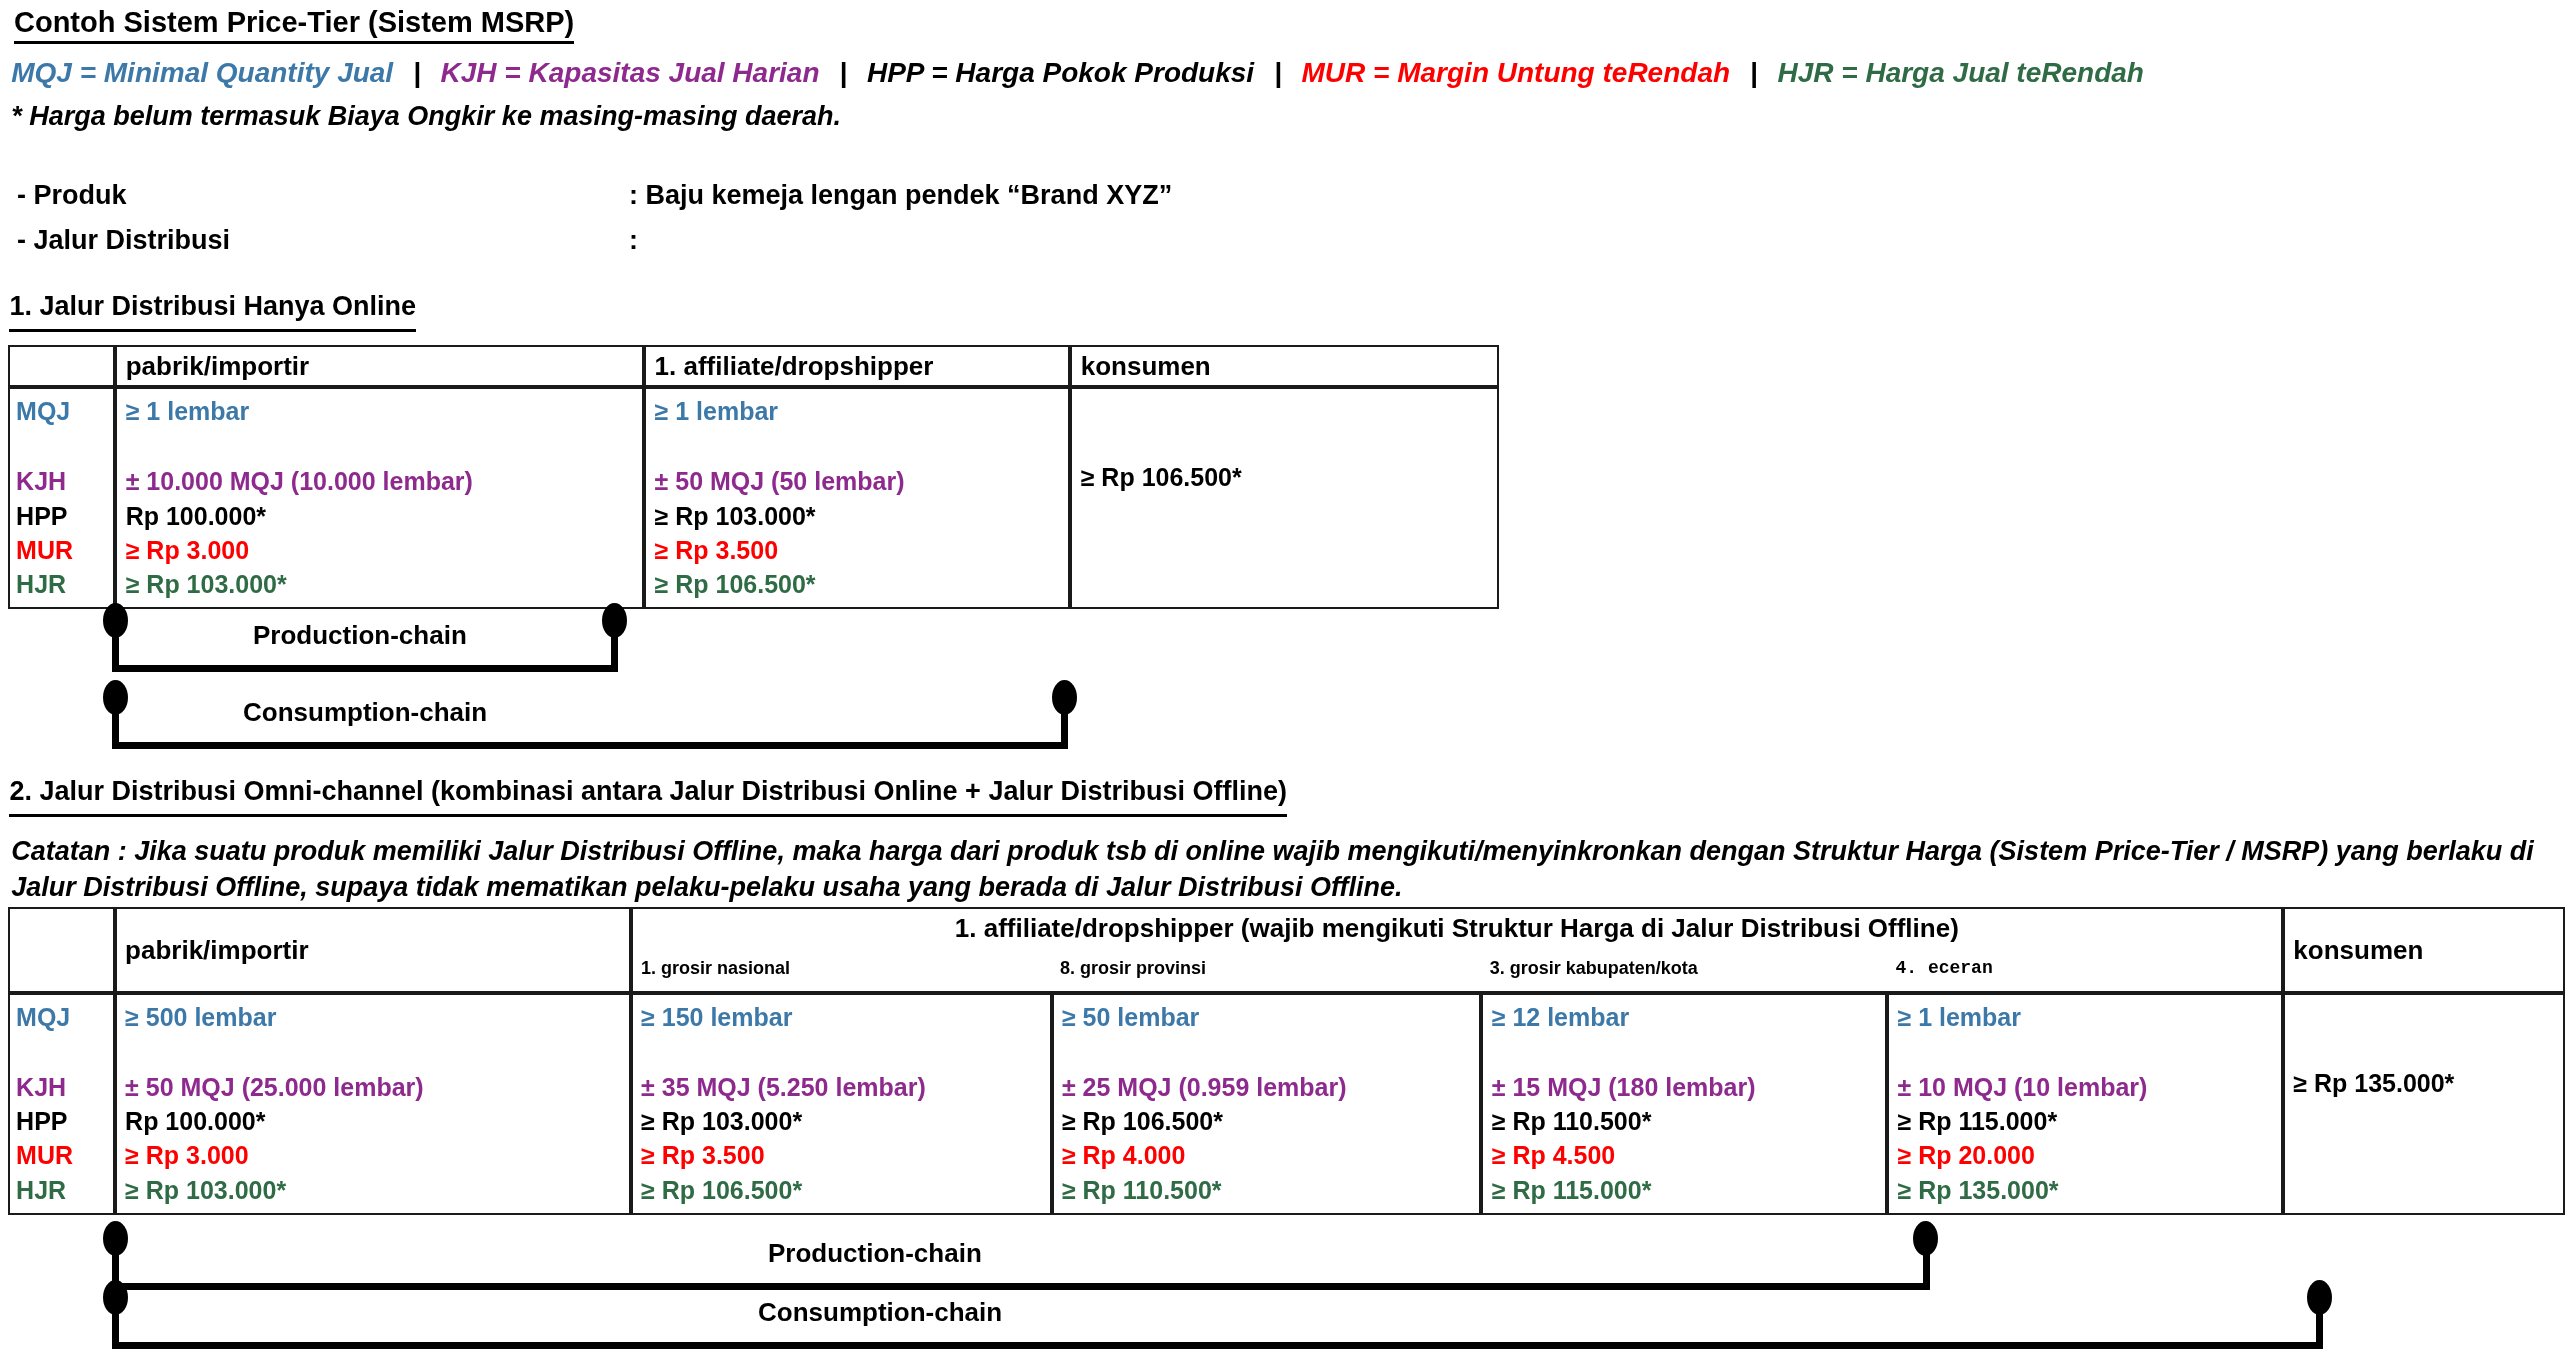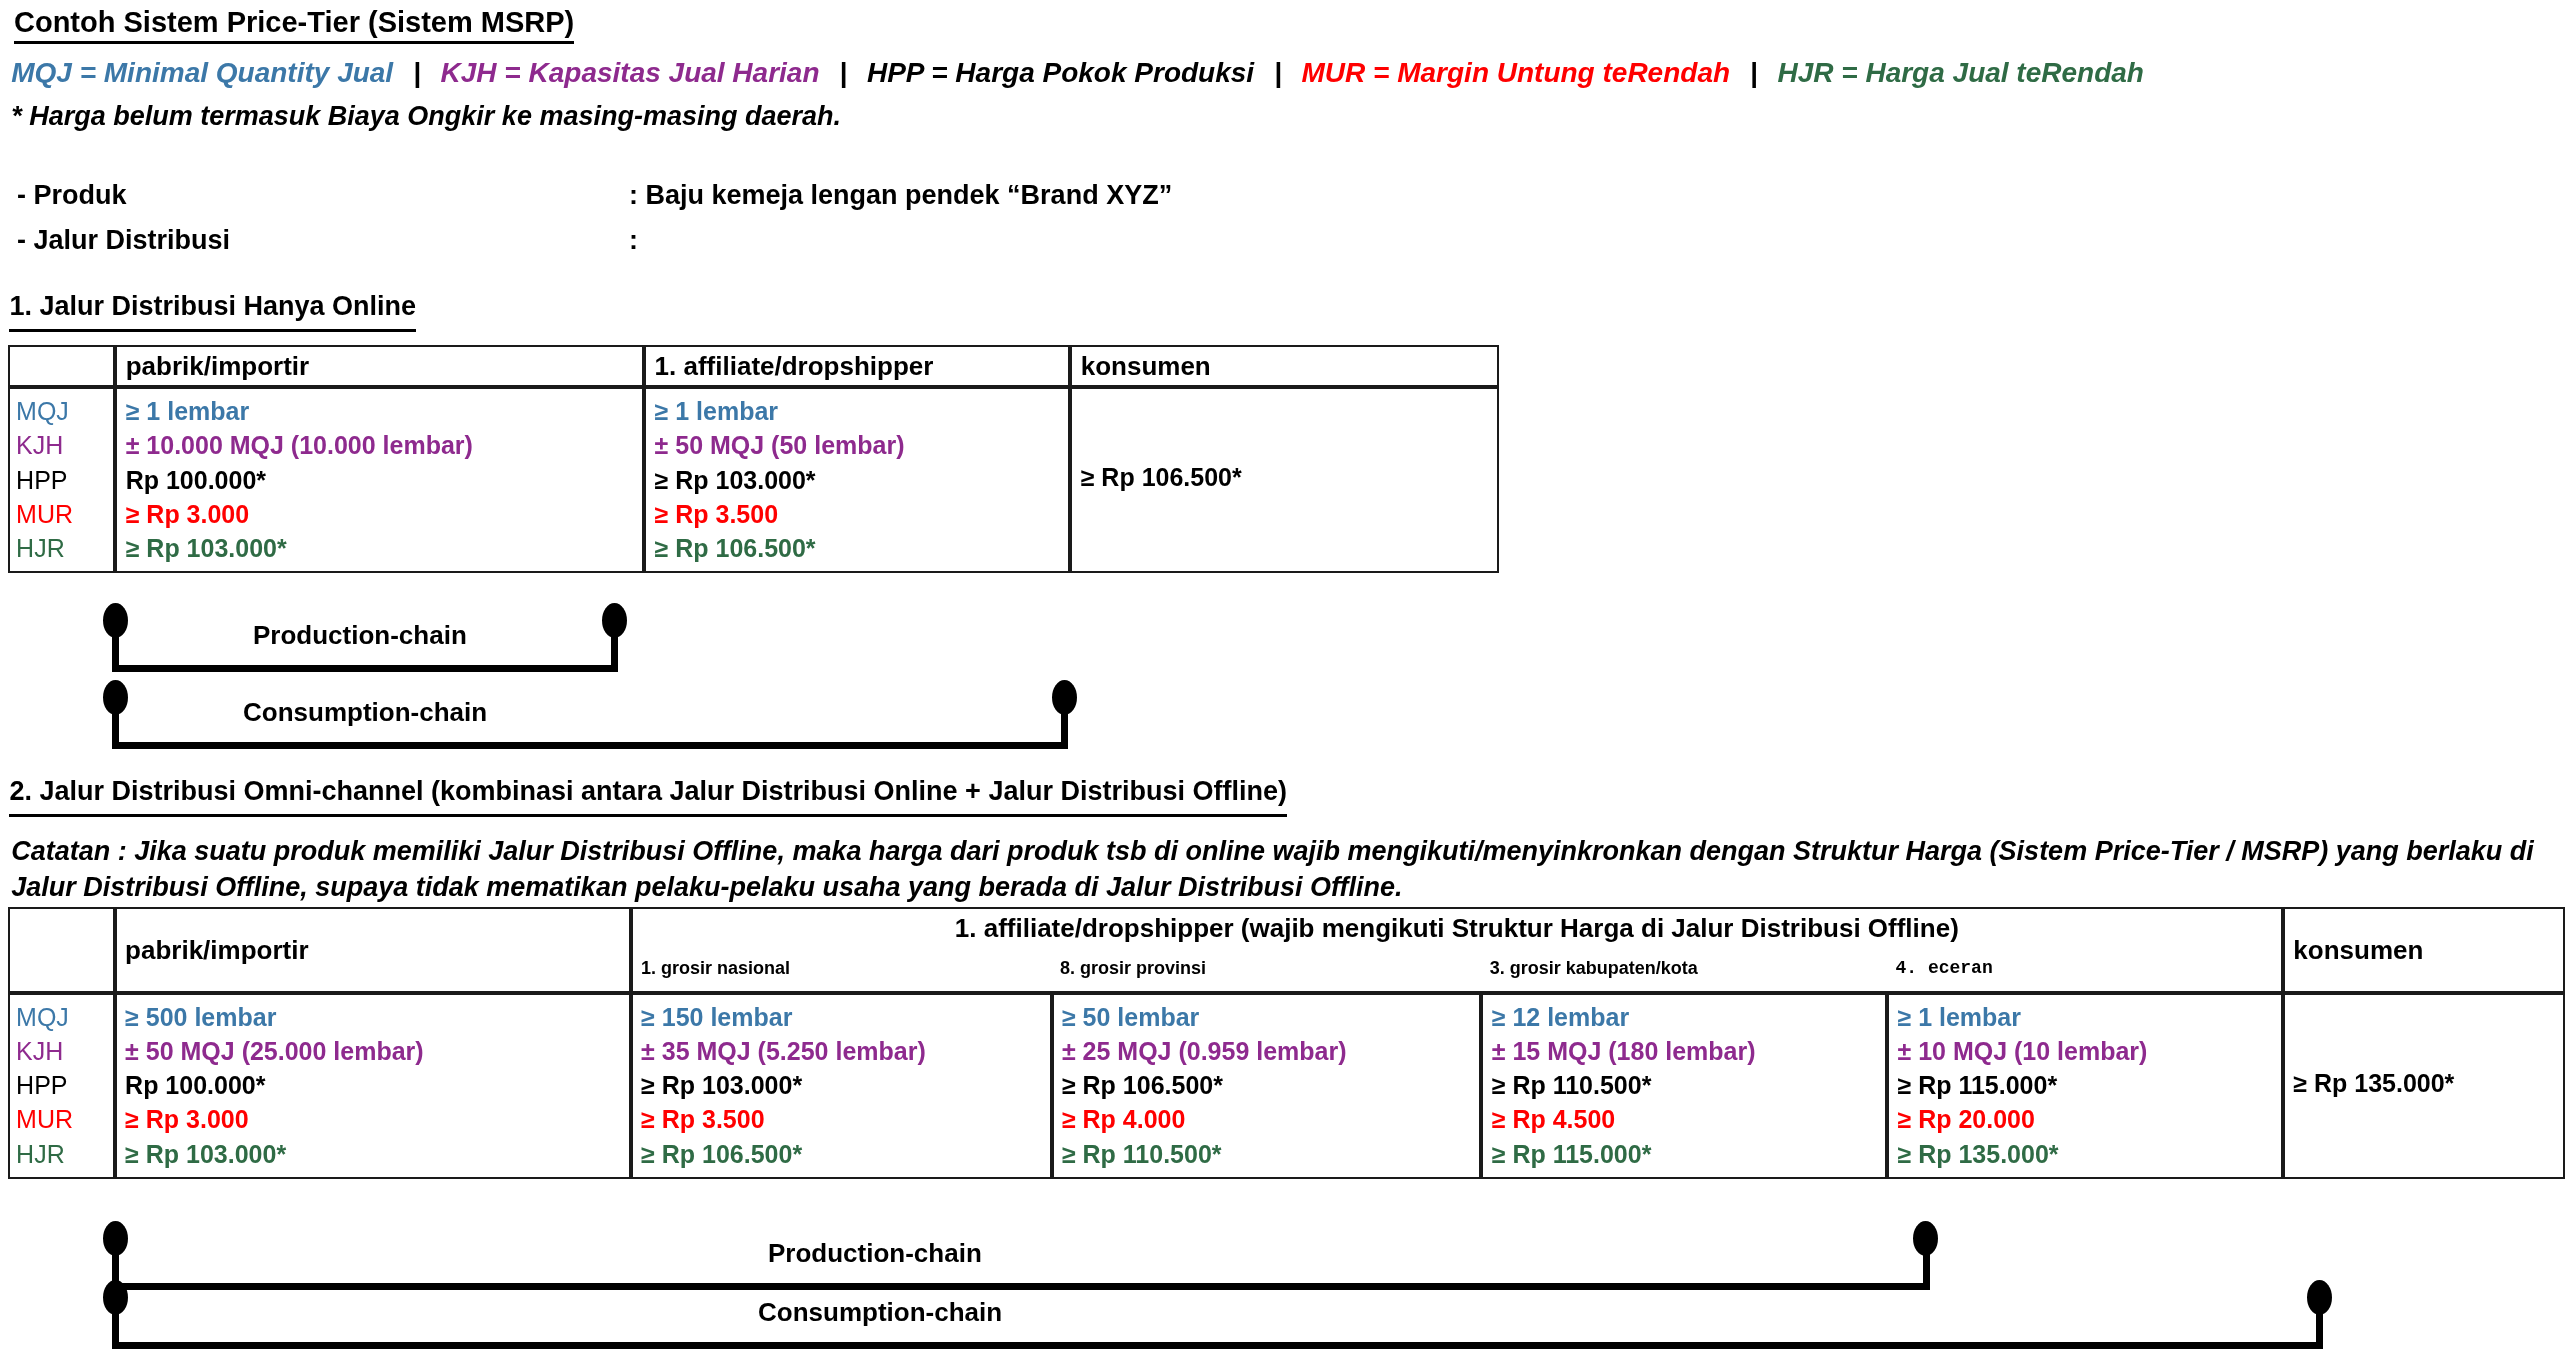--- a/index.html
+++ b/index.html
@@ -15,21 +15,21 @@
     left:14px;top:5.6px;font-size:29px;font-weight:bold;color:#000;
     border-bottom:3.7px solid #000;padding-bottom:1.9px;display:inline-block;
     line-height:1.15;
   }
   #legend-line{
     left:11.2px;top:58px;font-size:28px;font-weight:bold;font-style:italic;
     white-space:nowrap;line-height:1.1;
   }
   #legend-line .sep{color:#000;padding:0 12px;}
   .c-mqj{color:#3c78a8;}
-  .c-kjh{color:#8e2a8e;}
+  .c-kjh{color:#8e2a8e;margin-top:36px;}
   .c-hpp{color:#000000;}
   .c-mur{color:#ff0000;}
   .c-hjr{color:#2f6b45;}
 
   #ongkir-note{
     left:11.2px;top:101px;font-size:27px;font-weight:bold;font-style:italic;color:#000;
     white-space:nowrap;
   }
 
   .meta-row{font-size:27px;font-weight:bold;color:#000000;white-space:nowrap;}
@@ -57,21 +57,21 @@
     table-layout:fixed;background:#fff;
   }
   table.ptable td{
     border:2.3px solid #1a1a1a;
     vertical-align:top;
     padding:0;
     background:#fff;
   }
   .cellpad{padding:3.7px 7.5px 3.7px 8.4px;}
   .hdr{font-size:26px;font-weight:bold;color:#000;white-space:nowrap;}
-  .rowlabel{font-size:25px;font-weight:normal;padding:0.9px 5.6px 0.9px 6.6px;line-height:1.30;}
+  .rowlabel{font-size:25px;font-weight:bold;padding:0.9px 5.6px 0.9px 6.6px;line-height:1.30;}
   .rowval{font-size:25px;font-weight:bold;line-height:1.30;padding:0.9px 5.6px 0.9px 8.4px;white-space:nowrap;}
 
   
   #table1{left:7.5px;top:345px;width:1491px;}
   #table1 .col-lbl{width:107px;}
   #table1 .col-a{width:525px;}
   #table1 .col-b{width:423px;}
   #table1 .col-c{width:425px;}
 
   

